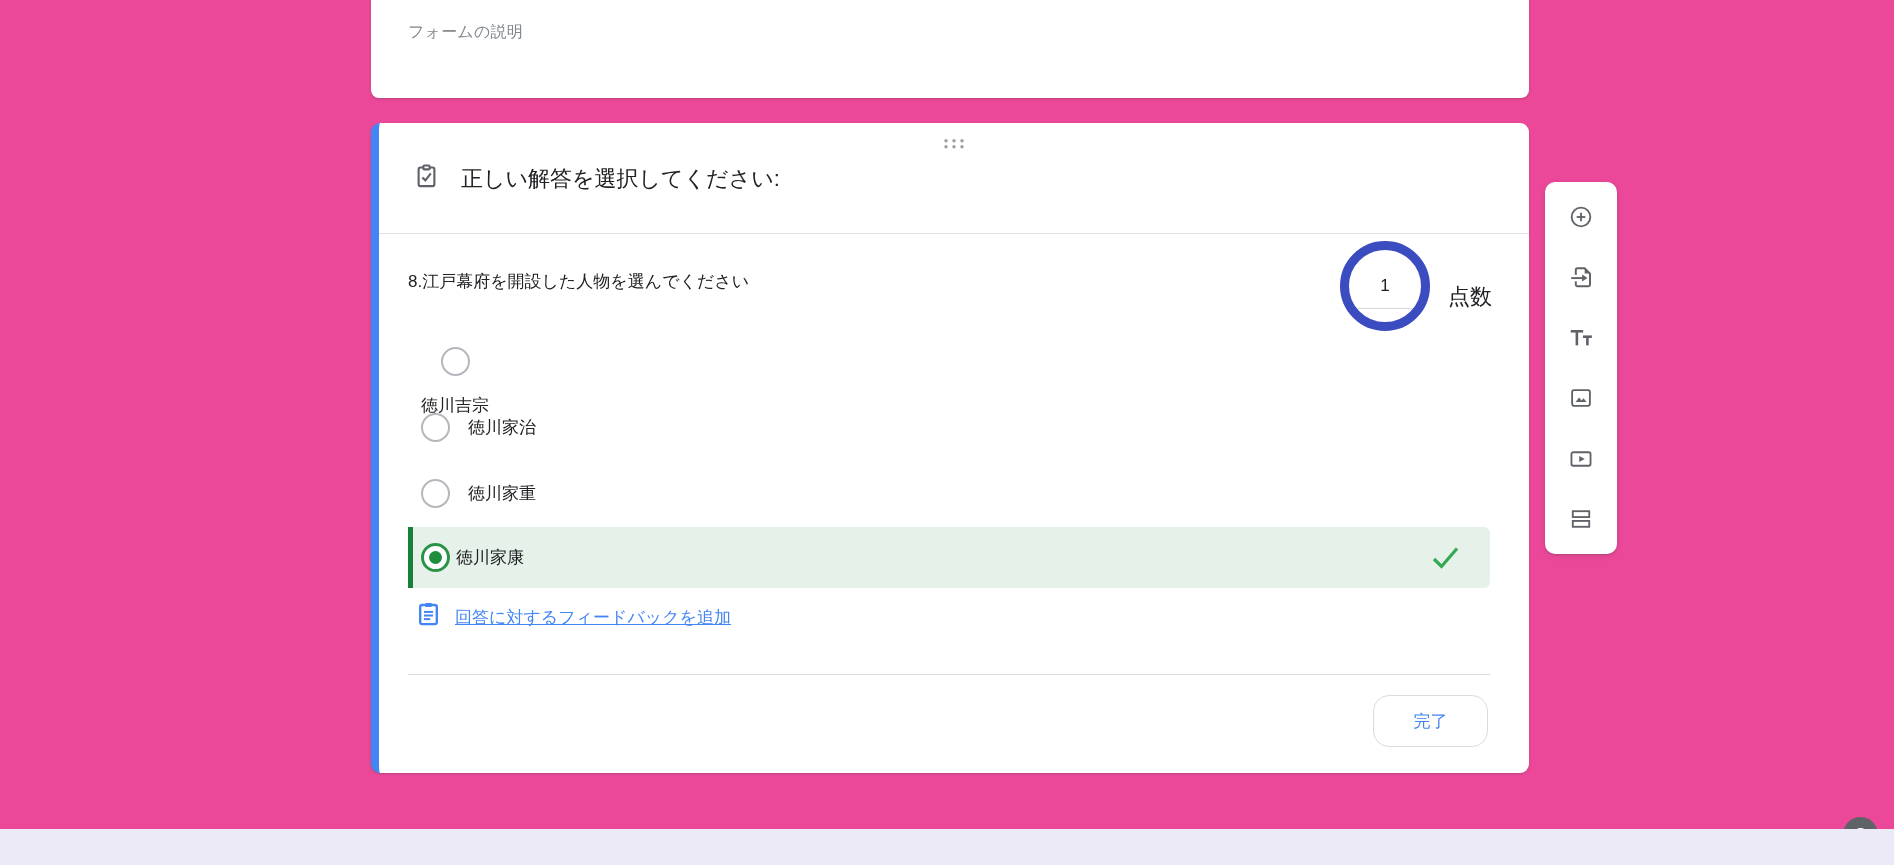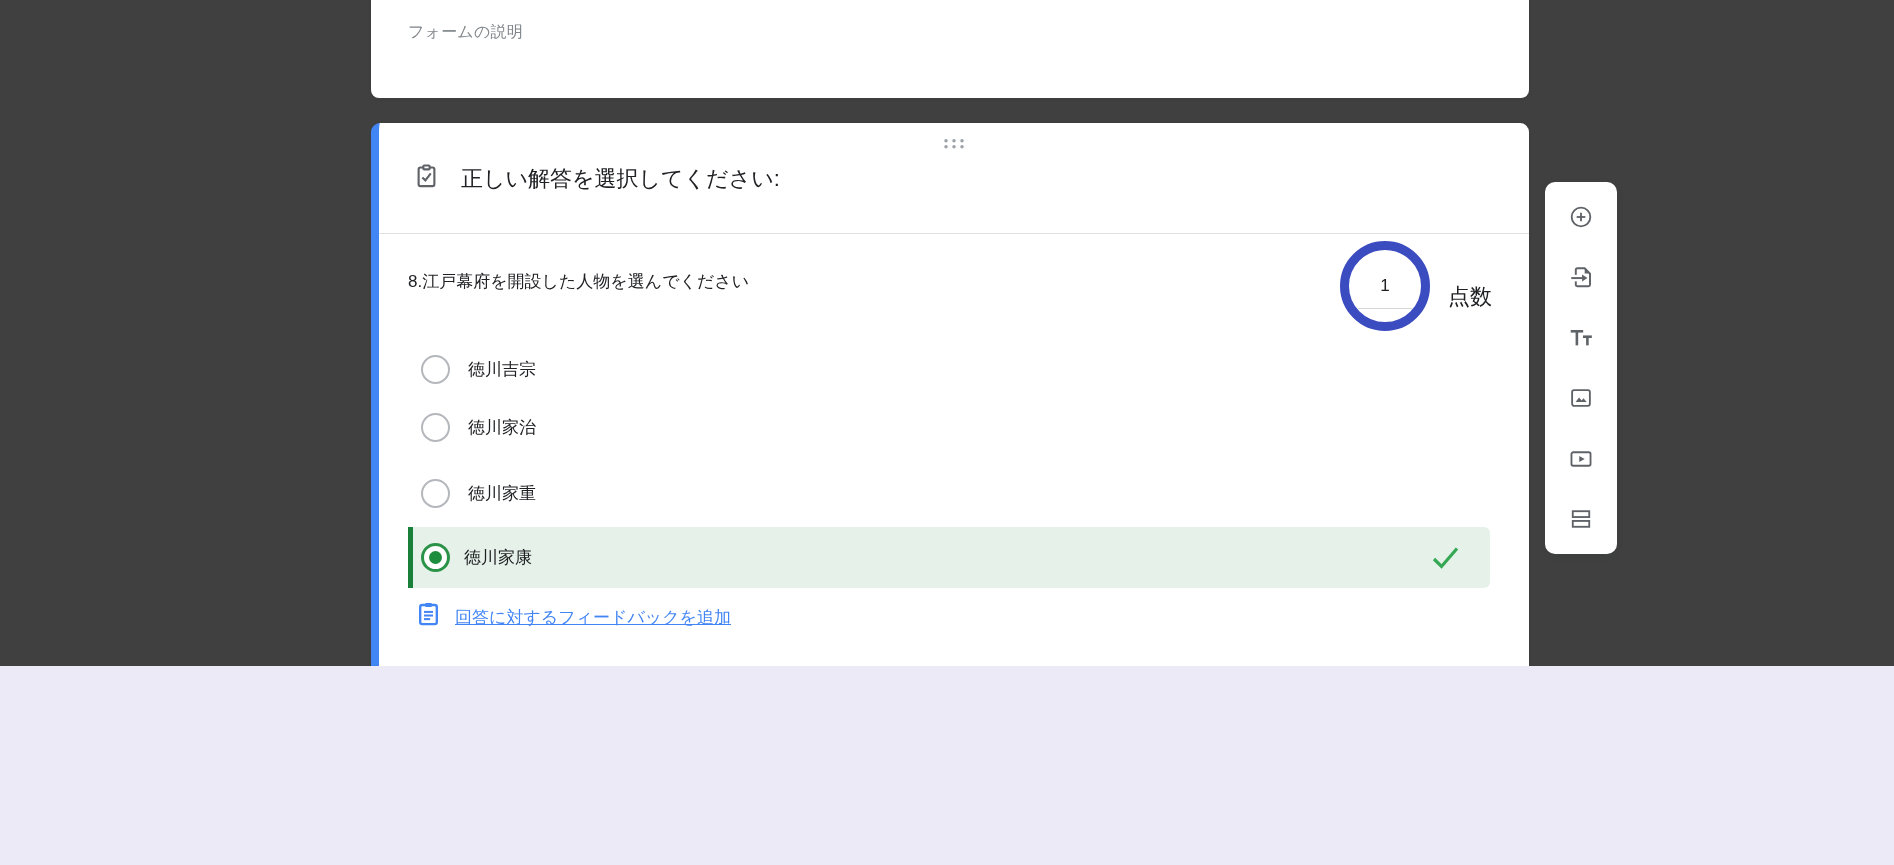--- a/index.html
+++ b/index.html
@@ -2,22 +2,22 @@
 <html><head>
 <meta charset="utf-8">
 <style>
   * { margin:0; padding:0; box-sizing:border-box; }
   html,body { width:100%; height:100%; }
   body {
     font-family: "Liberation Sans", "DejaVu Sans", sans-serif;
     background:#edeaf8;
   }
   #stage {
-    position:relative; width:1894px; height:666px;
-    background:#404040; overflow:hidden;
+    position:relative; width:1894px; height:829px;
+    background:#ec4899; overflow:hidden;
   }
   .card {
     position:absolute; background:#fff;
     box-shadow:0 1px 2px rgba(60,64,67,.20), 0 1px 3px rgba(60,64,67,.10);
   }
   
   #desc-card { left:371px; top:-30px; width:1158px; height:128px; border-radius:8px; }
   #desc-placeholder {
     position:absolute; left:37px; top:52px;
     font-size:16px; color:#80868b; letter-spacing:.2px;
@@ -57,28 +57,28 @@
   
   .option-row {
     position:absolute; left:42px; height:60px;
     display:flex; align-items:center; gap:18px; cursor:pointer;
   }
   .radio {
     width:29px; height:29px; border-radius:50%;
     border:2px solid #b4b7bc; background:#fff; flex:0 0 auto;
   }
   .option-label { font-size:17px; color:#202124; }
-  #option-row-1 { top:216px; }
+  #option-row-1 { top:224px;flex-direction:column; }
   #option-row-2 { top:274px; }
   #option-row-3 { top:340px; }
   #correct-row {
     position:absolute; left:29px; right:39px; top:404px; height:61px;
     background:#e6f2e9; border-left:5px solid #188038;
     border-radius:0 6px 6px 0;
-    display:flex; align-items:center; gap:14px; padding-left:8px; cursor:pointer;
+    display:flex; align-items:center; gap:6px; padding-left:8px; cursor:pointer;
   }
   .radio-selected {
     width:29px; height:29px; border-radius:50%;
     border:3px solid #2b9348; background:#fff; flex:0 0 auto;
     display:flex; align-items:center; justify-content:center;
   }
   .radio-selected-dot { width:13px; height:13px; border-radius:50%; background:#1e8e3e; }
   #correct-check { position:absolute; right:30px; top:50%; transform:translateY(-50%); }
   
   #feedback-icon { position:absolute; left:36px; top:478px; cursor:pointer; }

